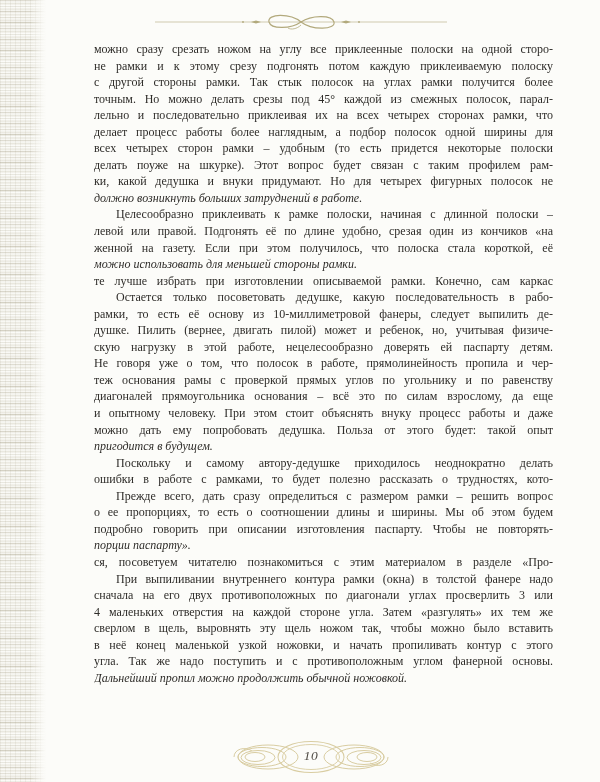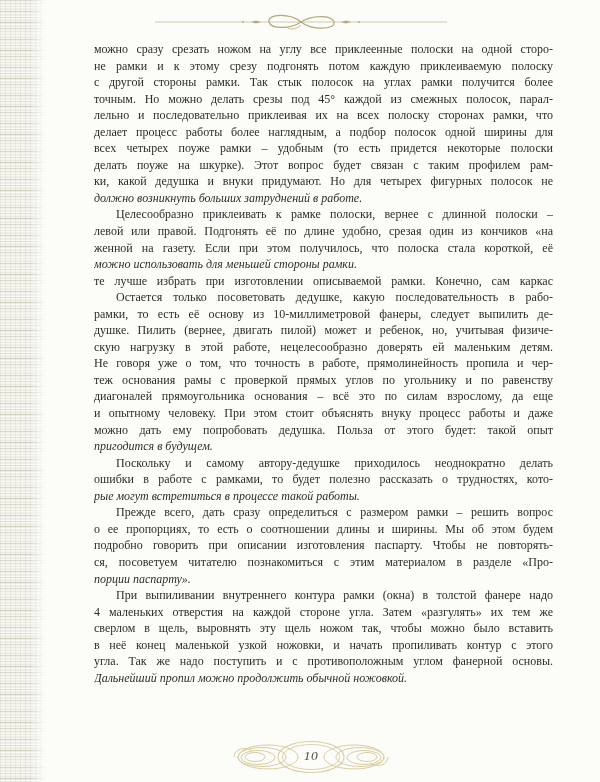--- a/index.html
+++ b/index.html
@@ -79,50 +79,50 @@
         <path d="M150 16 c-4 4 -10 5 -13 3" stroke-width="0.8"></path>
       </g>
     </svg>
   </div>
 
   <div class="text-block">
       <div class="line">можно сразу срезать ножом на углу все приклеенные полоски на одной сторо-</div>
       <div class="line">не рамки и к этому срезу подгонять потом каждую приклеиваемую полоску</div>
       <div class="line">с другой стороны рамки. Так стык полосок на углах рамки получится более</div>
       <div class="line">точным. Но можно делать срезы под 45° каждой из смежных полосок, парал-</div>
-      <div class="line">лельно и последовательно приклеивая их на всех полоску сторонах рамки, что</div>
+      <div class="line">лельно и последовательно приклеивая их на всех четырех сторонах рамки, что</div>
       <div class="line">делает процесс работы более наглядным, а подбор полосок одной ширины для</div>
-      <div class="line">всех четырех поуже рамки – удобным (то есть придется некоторые полоски</div>
+      <div class="line">всех четырех сторон рамки – удобным (то есть придется некоторые полоски</div>
       <div class="line">делать поуже на шкурке). Этот вопрос будет связан с таким профилем рам-</div>
       <div class="line">ки, какой дедушка и внуки придумают. Но для четырех фигурных полосок не</div>
       <div class="line para-end">должно возникнуть больших затруднений в работе.</div>
-      <div class="line indent">Целесообразно приклеивать к рамке полоски, вернее с длинной полоски –</div>
+      <div class="line indent">Целесообразно приклеивать к рамке полоски, начиная с длинной полоски –</div>
       <div class="line">левой или правой. Подгонять её по длине удобно, срезая один из кончиков «на</div>
       <div class="line">женной на газету. Если при этом получилось, что полоска стала короткой, её</div>
       <div class="line para-end">можно использовать для меньшей стороны рамки.</div>
       <div class="line">те лучше избрать при изготовлении описываемой рамки. Конечно, сам каркас</div>
       <div class="line indent">Остается только посоветовать дедушке, какую последовательность в рабо-</div>
       <div class="line">рамки, то есть её основу из 10-миллиметровой фанеры, следует выпилить де-</div>
       <div class="line">душке. Пилить (вернее, двигать пилой) может и ребенок, но, учитывая физиче-</div>
-      <div class="line">скую нагрузку в этой работе, нецелесообразно доверять ей маленьким детям.</div>
-      <div class="line">Не говоря уже о том, что точность в работе, прямолинейность пропила и чер-</div>
+      <div class="line">скую нагрузку в этой работе, нецелесообразно доверять ей паспарту детям.</div>
+      <div class="line">Не говоря уже о том, что полосок в работе, прямолинейность пропила и чер-</div>
       <div class="line">теж основания рамы с проверкой прямых углов по угольнику и по равенству</div>
       <div class="line">диагоналей прямоугольника основания – всё это по силам взрослому, да еще</div>
       <div class="line">и опытному человеку. При этом стоит объяснять внуку процесс работы и даже</div>
       <div class="line">можно дать ему попробовать дедушка. Польза от этого будет: такой опыт</div>
       <div class="line para-end">пригодится в будущем.</div>
       <div class="line indent">Поскольку и самому автору-дедушке приходилось неоднократно делать</div>
       <div class="line">ошибки в работе с рамками, то будет полезно рассказать о трудностях, кото-</div>
-      <div class="line para-end">рые могут встретиться в процессе такой работы.</div>
       <div class="line indent">Прежде всего, дать сразу определиться с размером рамки – решить вопрос</div>
       <div class="line">о ее пропорциях, то есть о соотношении длины и ширины. Мы об этом будем</div>
       <div class="line">подробно говорить при описании изготовления паспарту. Чтобы не повторять-</div>
+      <div class="line para-end">порции паспарту».</div>
       <div class="line">ся, посоветуем читателю познакомиться с этим материалом в разделе «Про-</div>
-      <div class="line para-end">порции паспарту».</div>
       <div class="line indent">При выпиливании внутреннего контура рамки (окна) в толстой фанере надо</div>
+      <div class="line">сначала на его двух противоположных по диагонали углах просверлить 3 или</div>
       <div class="line">4 маленьких отверстия на каждой стороне угла. Затем «разгулять» их тем же</div>
       <div class="line">сверлом в щель, выровнять эту щель ножом так, чтобы можно было вставить</div>
       <div class="line">в неё конец маленькой узкой ножовки, и начать пропиливать контур с этого</div>
       <div class="line">угла. Так же надо поступить и с противоположным углом фанерной основы.</div>
       <div class="line para-end">Дальнейший пропил можно продолжить обычной ножовкой.</div>
     </div>
 
   <div class="bottom-ornament">
     <svg width="170" height="42" viewBox="0 0 170 42">
       <g stroke="currentColor" fill="none" stroke-width="1">

